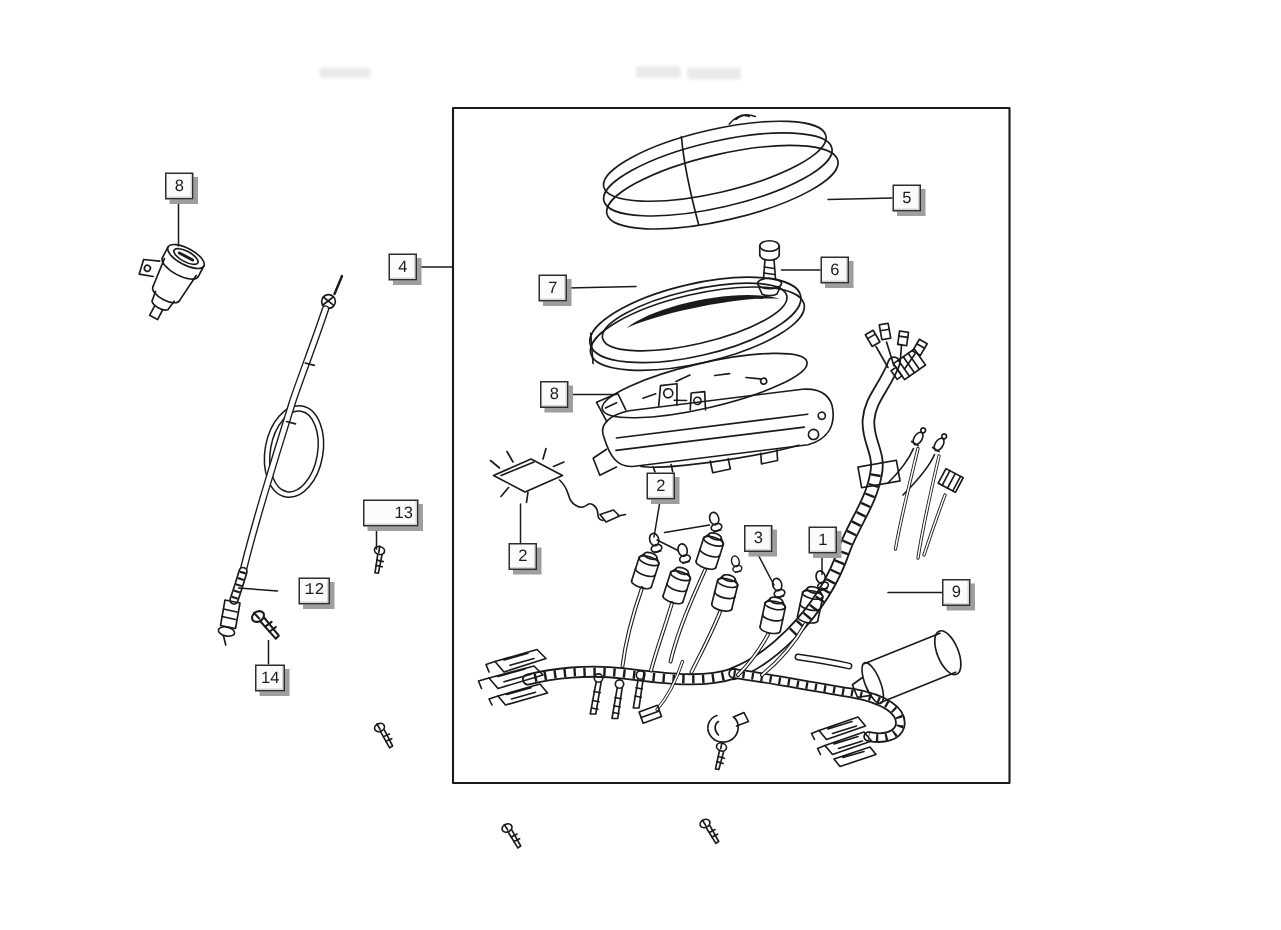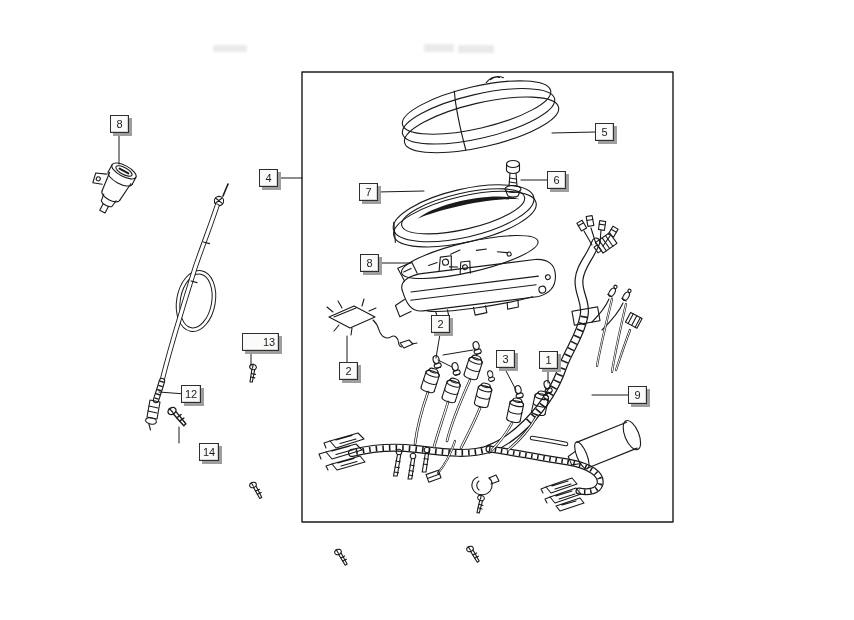--- a/index.html
+++ b/index.html
@@ -323,17 +323,17 @@
       <div class="callout" style="left: 431px; top: 315px;">2</div>
       <div class="callout" style="left: 496px; top: 350px;">3</div>
       <div class="callout" style="left: 259px; top: 169px;">4</div>
       <div class="callout" style="left: 595px; top: 123px;">5</div>
       <div class="callout" style="left: 547px; top: 171px;">6</div>
       <div class="callout" style="left: 359px; top: 183px;">7</div>
       <div class="callout" style="left: 360px; top: 254px;">8</div>
       <div class="callout" style="left: 628px; top: 386px;">9</div>
       <div class="callout" style="left: 339px; top: 362px;">2</div>
       <div class="callout" style="left: 110px; top: 115px;">8</div>
-      <div class="callout" style="left: 181px; top: 385px;">12</div>
+      <div class="callout" style="left: 199px; top: 385px; font-family: Liberation Mono, monospace;">12</div>
       <div class="callout" style="left: 242px; top: 333px; padding-left: 20px;">13</div>
-      <div class="callout" style="left: 170px; top: 443px; margin-left: 29px;">14</div>
+      <div class="callout" style="left: 170px; top: 443px;">14</div>
     </div>
 </div>
 
 </body></html>

